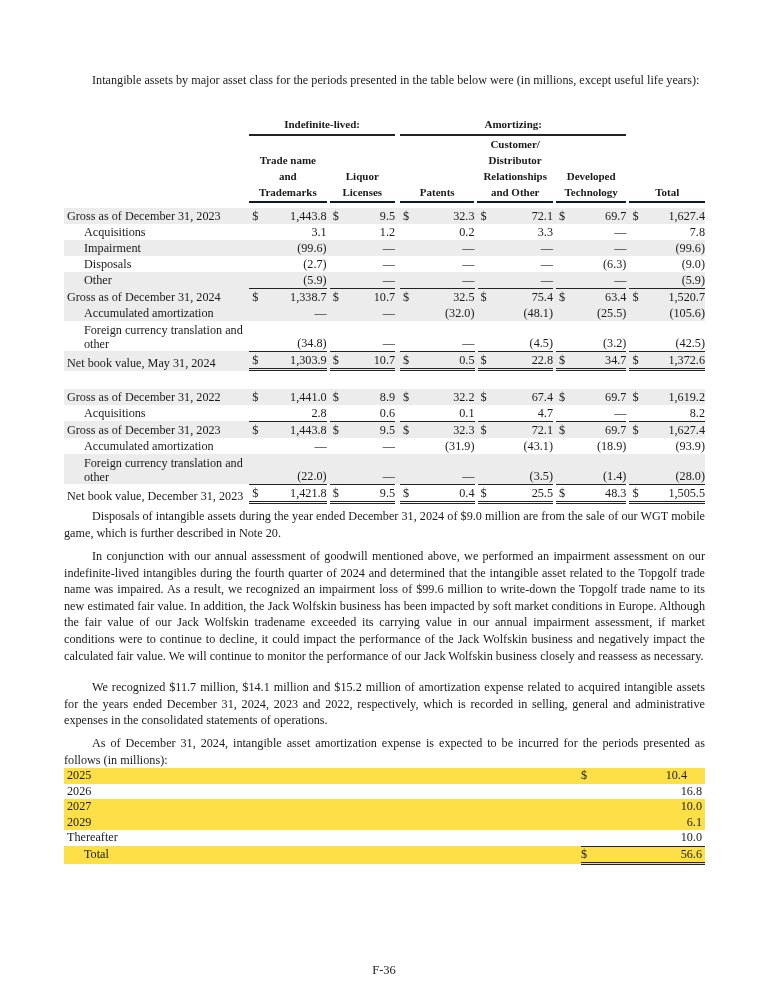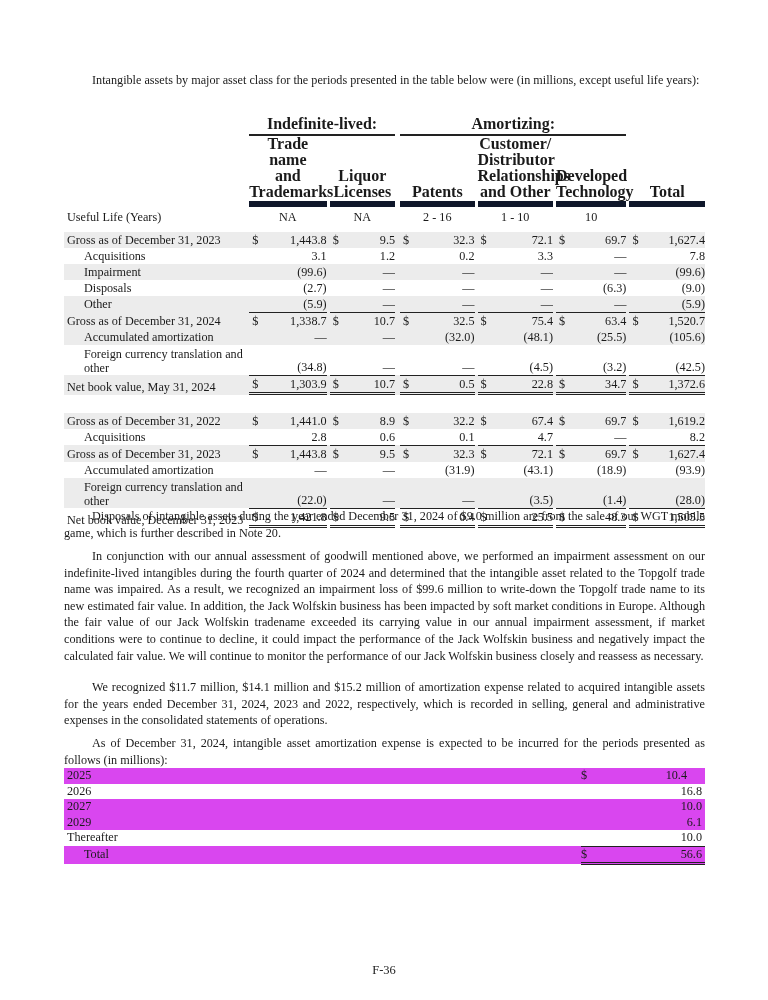--- a/index.html
+++ b/index.html
@@ -19,28 +19,28 @@
   table.it td { padding: 0; height: 16px; line-height: 16px; vertical-align: bottom; white-space: nowrap; }
   table.it tr.shade td.s { background: #ececec; }
   .lbl { padding-left: 3px !important; }
   .ind { padding-left: 20px !important; }
   .wrap { white-space: normal !important; line-height: 13.5px !important; }
   .dol { text-align: left; padding-left: 3px !important; }
   .num { text-align: right; }
   .ctr { text-align: center; }
   .bt { border-top: 1.3px solid #222; }
   .bb2 { border-bottom: 3px double #222; }
-  .hdr { font-weight: bold; text-align: center; font-size: 16px; line-height: 12px; vertical-align: bottom; white-space: normal !important; }
-  .hdr-u { border-bottom: 6px solid #0f172a; padding-bottom: 1px !important; }
+  .hdr { font-weight: bold; text-align: center; font-size: 11px; line-height: 12px; vertical-align: bottom; white-space: normal !important; }
+  .hdr-u { border-bottom: 2px solid #0f172a; padding-bottom: 1px !important; }
   .grp-u { border-bottom: 2px solid #222; padding-bottom: 2px !important; }
 
   
   table.sch { border-collapse: collapse; width: 641px; table-layout: fixed; }
   table.sch td { padding: 0; height: 15.5px; line-height: 15.5px; white-space: nowrap; }
-  table.sch tr.shade td { background: #d946ef; }
+  table.sch tr.shade td { background: #fde047; }
   .footer { position: absolute; top: 963px; left: 0; width: 768px; text-align: center; font-size: 12.5px; }
 </style>
 </head>
 <body>
 
 <div class="page">
 
   <div class="abs" style="top:72px;">
     <p class="para">Intangible assets by major asset class for the periods presented in the table below were (in millions, except useful life years):</p>
   </div>
@@ -107,35 +107,20 @@
         <td colspan="2" class="hdr hdr-u">
           <div>Developed</div>
           <div>Technology</div>
         </td>
         <td></td>
         <td colspan="2" class="hdr hdr-u">
           <div>Total</div>
         </td>
       </tr>
       <tr>
-        <td class="lbl" style="height:20px; vertical-align:middle;">Useful Life (Years)</td>
-            <td></td>
-        <td colspan="2" class="ctr" style="vertical-align:middle;">NA</td>
-            <td></td>
-        <td colspan="2" class="ctr" style="vertical-align:middle;">NA</td>
-            <td></td>
-        <td colspan="2" class="ctr" style="vertical-align:middle;">2 - 16</td>
-            <td></td>
-        <td colspan="2" class="ctr" style="vertical-align:middle;">1 - 10</td>
-            <td></td>
-        <td colspan="2" class="ctr" style="vertical-align:middle;">10</td>
-            <td></td>
-        <td colspan="2" class="ctr" style="vertical-align:middle;"></td>
-      </tr>
-      <tr>
             <td style="height:5px" colspan="19"></td>
           </tr>
     </tbody>
       </table>
     <table class="it" id="sec2024">
         <colgroup>
           <col style="width:181px">
           <col style="width:3px">
           <col style="width:14px">
           <col style="width:63px">

